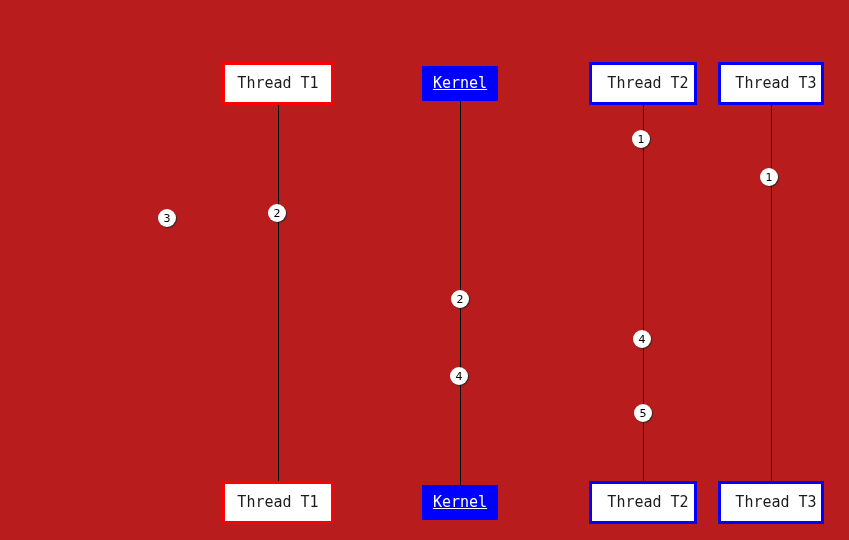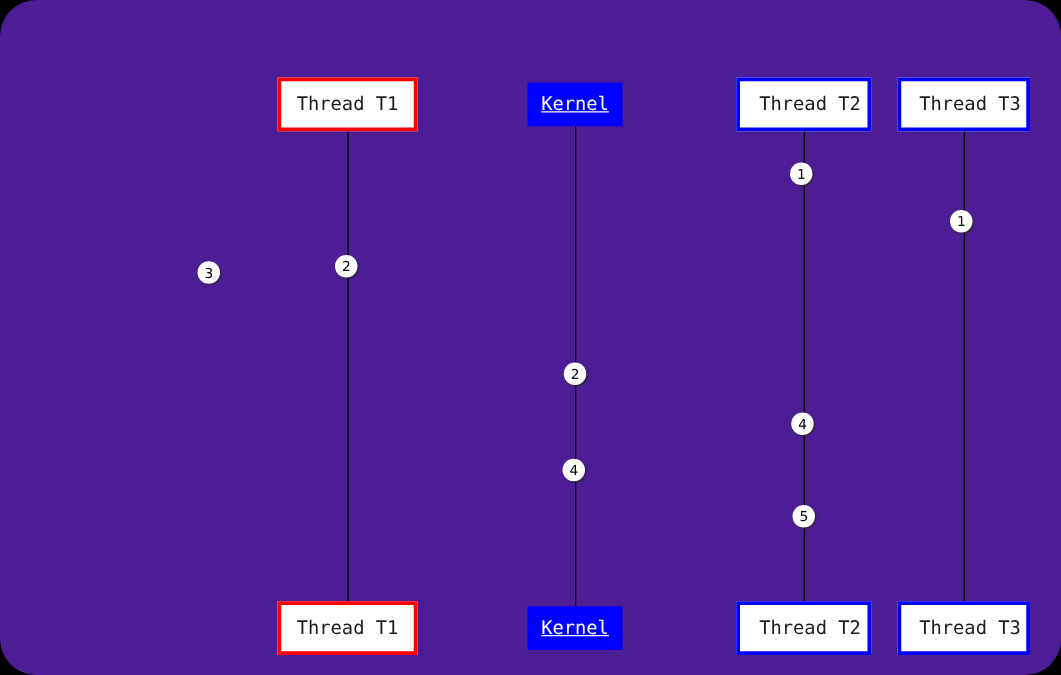--- a/index.html
+++ b/index.html
@@ -8,23 +8,22 @@
     padding: 0;
     background: #000000;
   }
   body {
     font-family: "DejaVu Sans Mono", "Liberation Mono", monospace;
   }
   #canvas {
     position: relative;
     width: 849px;
     height: 540px;
-    background: #4c1d95;
+    background: #b91c1c;
     overflow: hidden;
-    border-radius: 29px;
   }
 
   
   .lifeline {
     position: absolute;
     width: 1px;
     background: #000000;
   }
 
   

